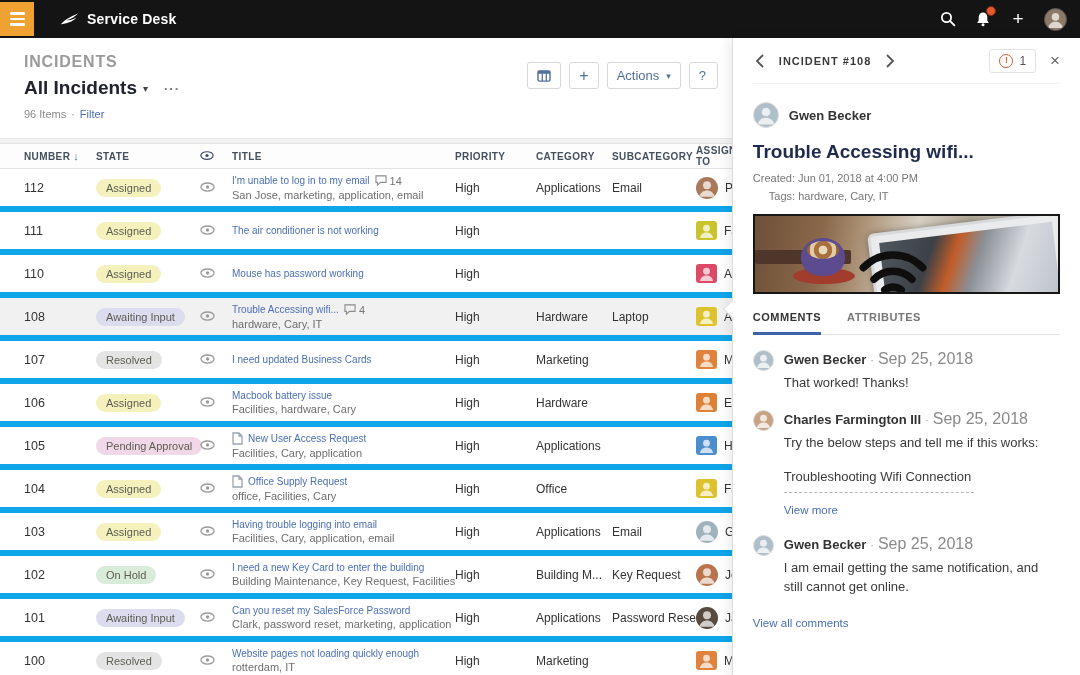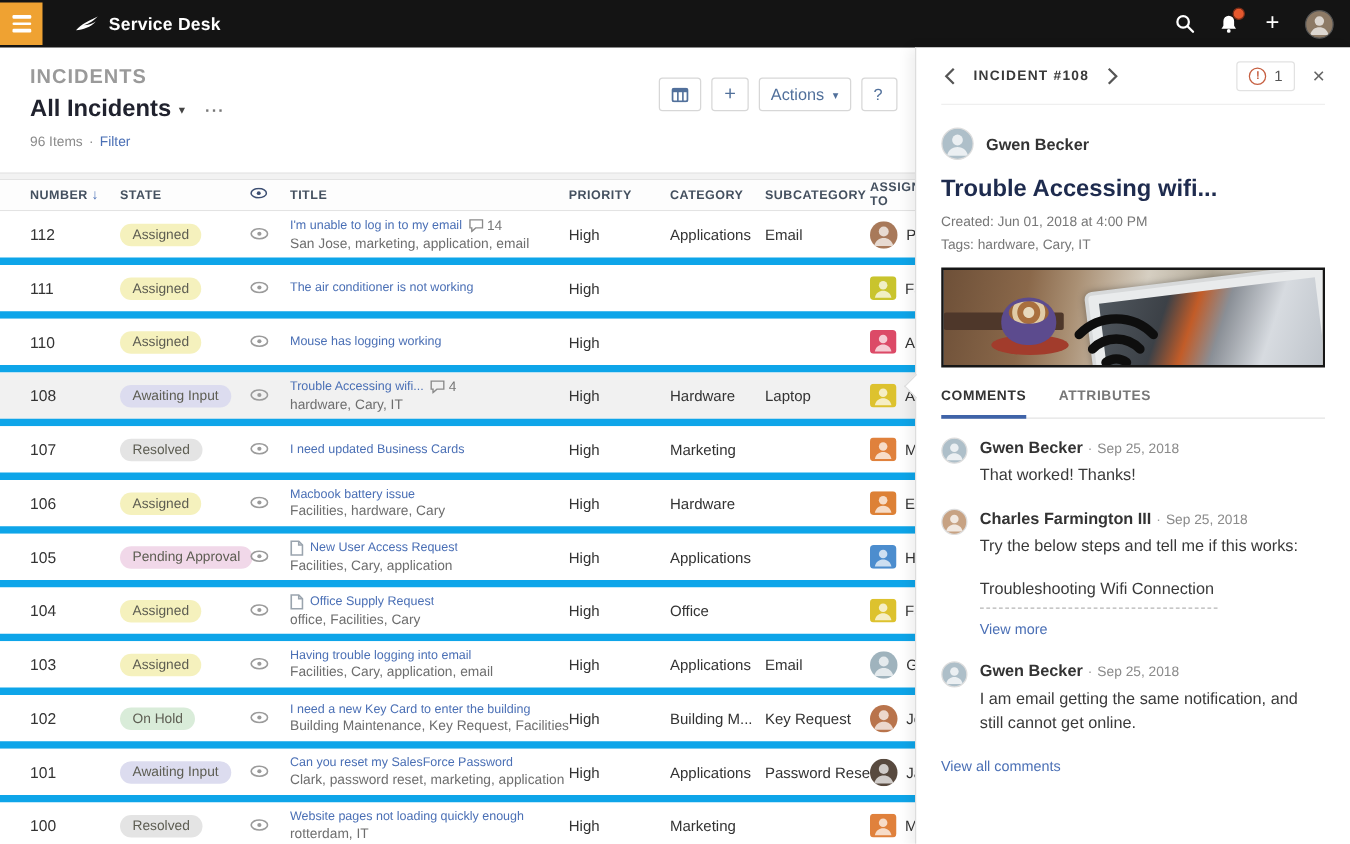--- a/index.html
+++ b/index.html
@@ -85,21 +85,21 @@
     border-radius:3px; padding:4px 9px; cursor:pointer; }
   .alert-ic { width:14px; height:14px; border:1.6px solid #c65f41; border-radius:50%; color:#c65f41;
     font-size:9px; font-weight:bold; display:flex; align-items:center; justify-content:center; line-height:1; }
   .alert-n { font-size:12px; color:#555; }
   .close-btn { font-size:17px; color:#666; margin-left:14px; cursor:pointer; line-height:1; }
   .req-row { display:flex; align-items:center; gap:10px; margin-top:18px; }
   .req-avatar { width:26px; height:26px; border:1px solid #ddd; }
   .req-name { font-size:13px; font-weight:bold; color:#333; }
   .dp-title { font-size:19px; font-weight:bold; color:#1e2b4e; margin-top:13px; }
   .dp-meta { font-size:11px; color:#777; margin-top:9px; }
-  .dp-meta + .dp-meta { margin-top:6px; }
+  .dp-meta + .dp-meta { margin-top:6px;margin-left:16px; }
 
   .photo { margin-top:12px; height:80px; border:2px solid #161616; position:relative; overflow:hidden;
     background:linear-gradient(100deg,#6e5038 0%,#8a684a 22%,#a98f73 34%,#d6cfc2 52%,#b3aa99 68%,#e0dacd 85%,#c6bfae 100%); }
   .shelf { position:absolute; left:0; top:34px; width:96px; height:14px; background:#4e372a; border-radius:2px; }
   .saucer { position:absolute; left:38px; top:52px; width:62px; height:16px; border-radius:50%; background:#a23c2c; }
   .mug { position:absolute; left:46px; top:22px; width:44px; height:38px; border-radius:50% 50% 46% 46%; background:#5c4b8e; }
   .latte { position:absolute; left:52px; top:25px; width:32px; height:18px; border-radius:50%;
     background:radial-gradient(circle at 50% 50%, #e8d9bd 0 22%, #a96f3e 26% 48%, #e0cba6 52% 70%, #9a6436 74%); }
   .laptop { position:absolute; left:118px; top:6px; width:196px; height:110px; transform:rotate(-7deg);
     background:#e9ebec; border:3px solid #d7d9da; border-radius:6px 6px 0 0; box-shadow:0 0 6px rgba(0,0,0,.35); }
@@ -110,21 +110,21 @@
   .dp-tab { font-size:11px; font-weight:bold; letter-spacing:.5px; color:#777; padding-bottom:9px; cursor:pointer; }
   .dp-tab.active { color:#333; border-bottom:3px solid #3f63a8; margin-bottom:-1px; }
 
   .comments { margin-top:15px; }
   .comment { display:flex; gap:10px; margin-bottom:17px; }
   .cmt-avatar { width:21px; height:21px; border:1px solid #ddd; flex:0 0 auto; }
   .cmt-body { min-width:0; }
   .cmt-head { font-size:13px; }
   .cmt-author { font-weight:bold; color:#333; }
   .cmt-sep { color:#999; margin:0 4px; font-size:11px; }
-  .cmt-date { color:#8a8a8a; font-size:11px; }
+  .cmt-date { color:#8a8a8a; font-size:16px; }
   .cmt-text { font-size:13px; color:#3a3a3a; margin-top:6px; line-height:1.45; }
   .cmt-extra { font-size:13px; color:#3a3a3a; margin-top:16px; }
   .dashes { width:190px; border-top:1px dashed #b5b5b5; margin:8px 0 7px; }
   .view-more { font-size:11.5px; }
   .view-all { display:inline-block; font-size:11.5px; margin-top:4px; }
 </style>
 </head>
 <body>
 
 <header class="topbar">
@@ -289,21 +289,21 @@
     <div><span class="badge" style="background: rgb(245, 241, 189);">Assigned</span></div>
     <div>
       <svg class="eye-icon" viewBox="0 0 16 10">
               <ellipse cx="8" cy="5" rx="7" ry="4.3" fill="none" stroke="currentColor" stroke-width="1.4"></ellipse>
               <circle cx="8" cy="5" r="1.8" fill="currentColor"></circle>
             </svg>
     </div>
     <div style="min-width:0">
       <div class="t-line">
 
-        <a class="t-link">Mouse has logging working</a>
+        <a class="t-link">Mouse has password working</a>
 
       </div>
 
     </div>
     <div class="pri">High</div>
     <div class="cat"></div>
     <div class="subc"></div>
     <div class="asg">
       <span class="group-ic" style="background: rgb(220, 74, 103); position: relative;">
               <svg viewBox="0 0 20 20" style="position:absolute;inset:0;width:100%;height:100%">

